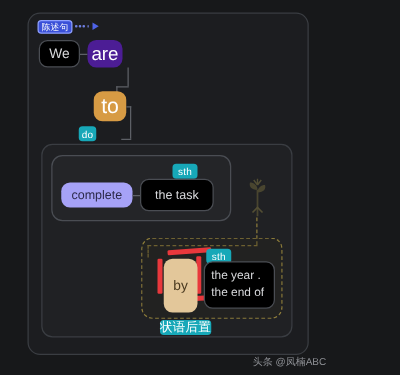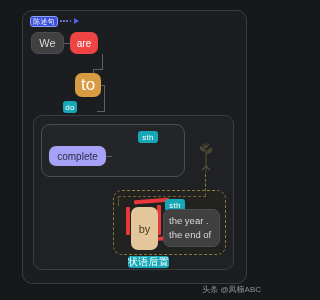--- a/index.html
+++ b/index.html
@@ -16,21 +16,21 @@
     position:absolute;left:22px;top:10px;width:223px;height:272px;
     border:1px solid #3a3d42;border-radius:10px;background:#1c1d20;
   }
 
   
   .node{
     position:absolute;display:flex;align-items:center;justify-content:center;
     border-radius:7px;box-sizing:border-box;white-space:nowrap;
   }
   .node-plain{
-    background:#404040;border:1px solid #4a4d53;color:#d8d9dc;
+    background:#000000;border:1px solid #4a4d53;color:#d8d9dc;
   }
   .node-solid{color:#ffffff;}
 
   
   .badge{
     position:absolute;display:flex;align-items:center;justify-content:center;
     border-radius:3px;color:#ffffff;box-sizing:border-box;
     letter-spacing:.2px;white-space:nowrap;
   }
   .badge-teal{background:#17a8b8;}
@@ -90,21 +90,21 @@
       <i></i>
       <i></i>
       <i></i>
       <span class="tip"></span>
   </div>
 
   <div class="node node-plain" style="left:31px;top:32px;width:33px;height:22px;font-size:11px;">We</div>
 
   <div class="wire wire-h" style="left:64px;top:43px;width:6px;"></div>
 
-  <div class="node node-solid" style="left:70px;top:32px;width:28px;height:22px;font-size:10px;background:#ef4444;">are</div>
+  <div class="node node-solid" style="left:70px;top:32px;width:28px;height:22px;font-size:15px;background:#4c1d95;">are</div>
 
   <div class="wire wire-v" style="left:102px;top:54px;height:15px;"></div>
   <div class="wire wire-h" style="left:93px;top:69px;width:10px;"></div>
   <div class="wire wire-v" style="left:93px;top:69px;height:8px;"></div>
 
   <div class="node node-solid" style="left:75px;top:73px;width:26px;height:24px;font-size:17px;background:#d79b44;">to</div>
 
   <div class="wire wire-v" style="left:104px;top:85px;height:26px;"></div>
   <div class="wire wire-h" style="left:101px;top:85px;width:4px;"></div>
   <div class="wire wire-h" style="left:97px;top:111px;width:8px;"></div>
@@ -115,20 +115,21 @@
   <div class="panel" style="left:33px;top:115px;width:201px;height:155px;"></div>
 
   <div class="panel panel-deep" style="left:41px;top:124px;width:144px;height:53px;"></div>
 
   <div class="badge badge-teal" style="left:138px;top:131px;width:20px;height:12px;font-size:8px;">sth</div>
 
   <div class="node" style="left:49px;top:146px;width:57px;height:20px;font-size:10px;background:#a6a2f7;color:#2c2a4a;">complete</div>
 
   <div class="wire wire-h" style="left:106px;top:156px;width:6px;"></div>
 
+  <div class="node node-plain" style="left:112px;top:143px;width:59px;height:26px;font-size:10px;">the task</div>
 
   <svg class="sprout" style="left:198px;top:140px;" width="16" height="34" viewBox="0 0 16 34">
     <path d="M8 33 L8 12" stroke="#6b6338" stroke-width="1.4" fill="none"></path>
     <path d="M8 12 C3 12 1 9 2 6 C5 6 8 8 8 12 Z" fill="#6b6338"></path>
     <path d="M8 14 C13 14 15 11 14 8 C11 8 8 10 8 14 Z" fill="#6b6338"></path>
     <path d="M8 8 L5 4 M8 8 L11 4 M8 8 L8 3" stroke="#7d7441" stroke-width="1.1" fill="none"></path>
     <path d="M4 30 L8 26 L12 30" stroke="#7d7441" stroke-width="1.3" fill="none"></path>
   </svg>
 
   <div class="dashed-wire-v" style="left:205px;top:174px;height:22px;"></div>

